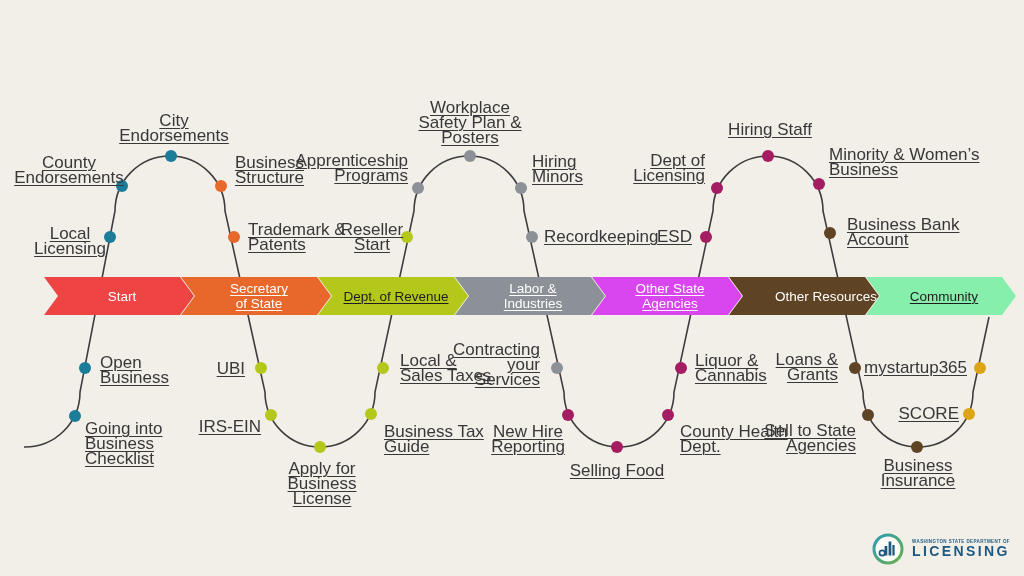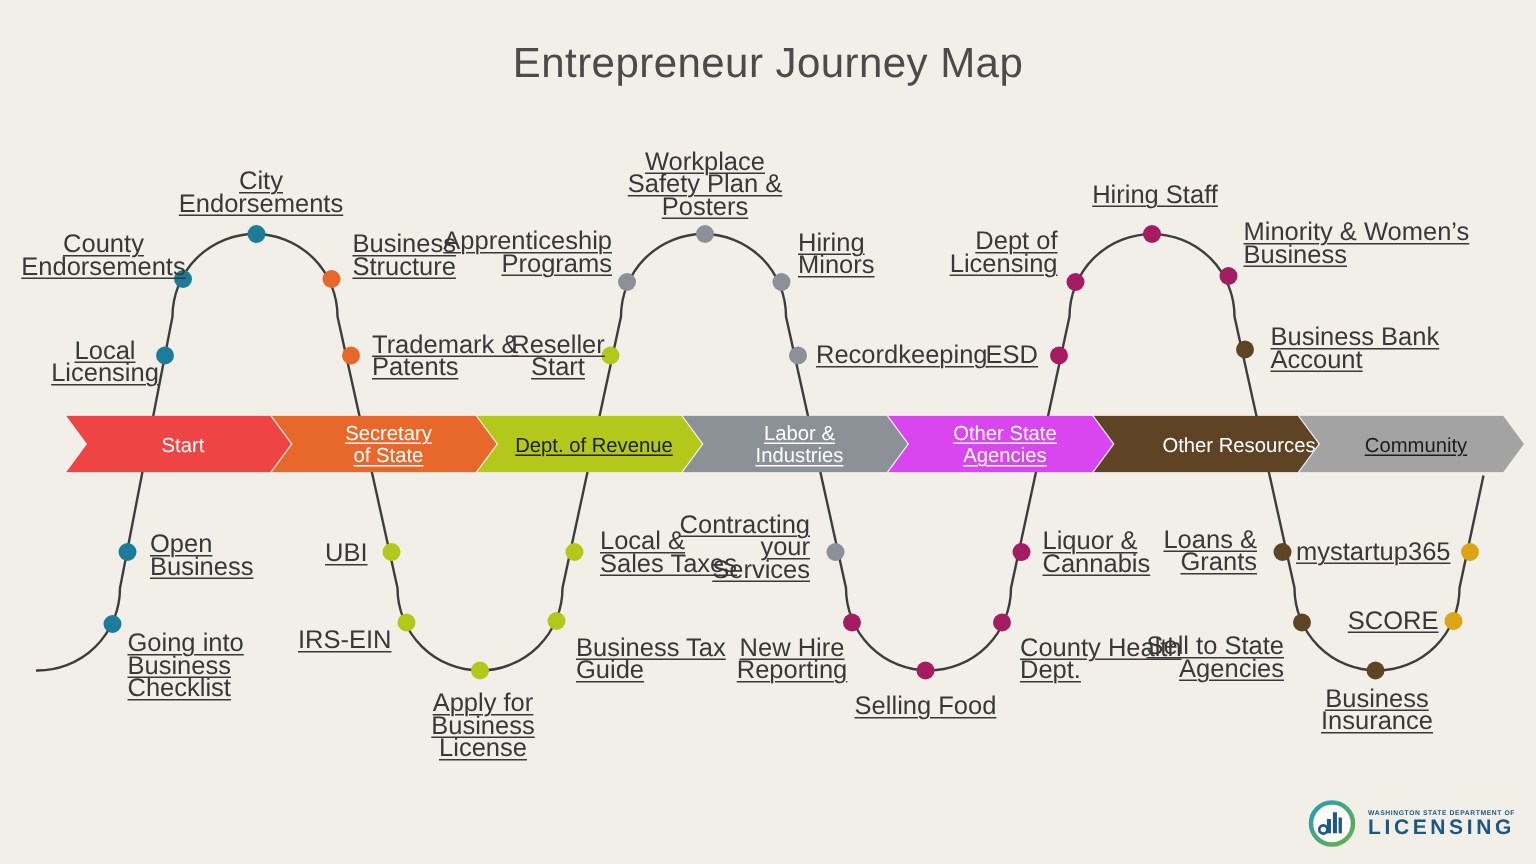--- a/index.html
+++ b/index.html
@@ -40,21 +40,20 @@
   }
   #logo-name{
     font-size:14px;font-weight:bold;color:#1d5880;letter-spacing:2.4px;line-height:15px;white-space:nowrap;
   }
 </style>
 </head>
 <body>
 
 <div id="canvas" style="background: rgb(242, 239, 233);">
 
-  <h1 id="title">Entrepreneur Journey Map</h1>
 
   <svg id="curve-svg" width="1024" height="576" viewBox="0 0 1024 576">
     <path d="M 24 447
              A 55 55 0 0 0 80 392
              L 115 211
              A 55 55 0 0 1 225 211
              L 265 392
              A 55 55 0 0 0 375 392
              L 414 211
              A 55 55 0 0 1 524 211
@@ -82,21 +81,21 @@
         <span class="stage-label u" style="color: rgb(255, 255, 255);">Labor &amp; 
 Industries</span>
       </div>
       <div class="arrow" style="left: 592px; background: #d946ef;">
         <span class="stage-label u" style="color: rgb(255, 255, 255);">Other State 
 Agencies</span>
       </div>
       <div class="arrow" style="left: 729px; background: rgb(94, 68, 36);">
         <span class="stage-label" style="color: rgb(255, 255, 255); margin-left: 38px;">Other Resources</span>
       </div>
-      <div class="arrow" style="left: 866px; background: #a3a3a3;">
+      <div class="arrow" style="left: 866px; background: #86efac;">
         <span class="stage-label u" style="color: rgb(29, 29, 29);">Community</span>
       </div>
     </div>
   <div id="milestones">
       <div class="dot" style="left: 69px; top: 410px; background: rgb(27, 125, 153);"></div>
       <div class="m-label align-left" style="top: 421px; left: 85px;">Going into
 Business
 Checklist</div>
       <div class="dot" style="left: 79px; top: 362px; background: rgb(27, 125, 153);"></div>
       <div class="m-label align-left" style="top: 355px; left: 100px;">Open 

